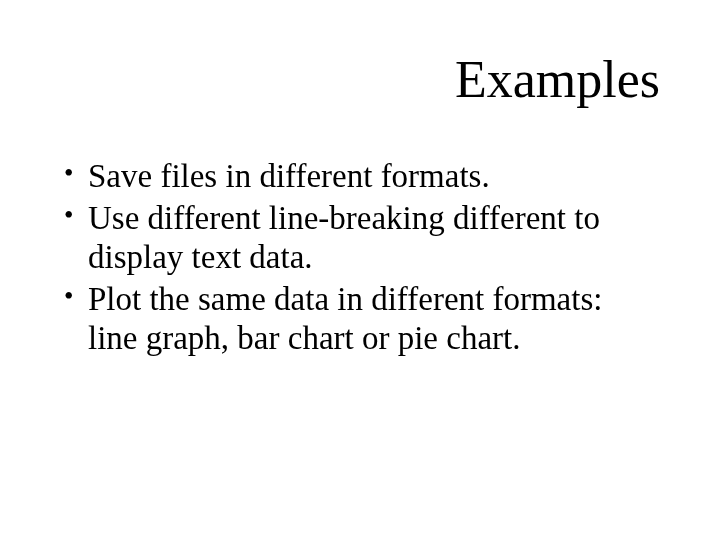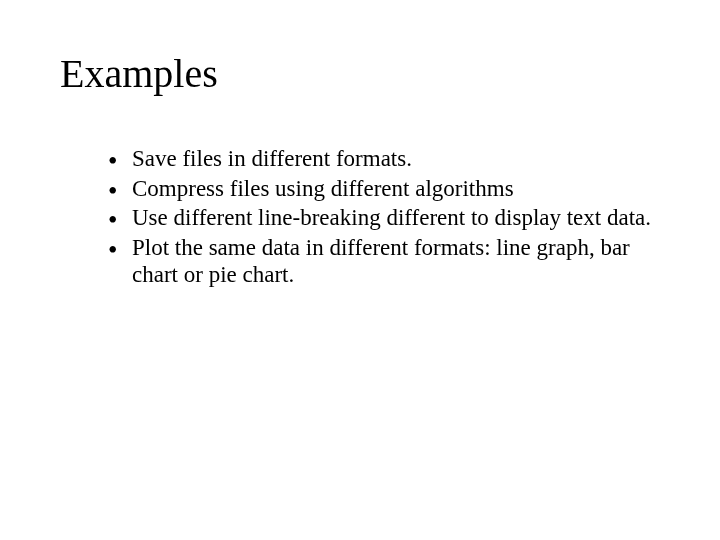--- a/index.html
+++ b/index.html
@@ -9,46 +9,44 @@
     }
     body {
       width: 720px;
       height: 540px;
       background: #ffffff;
       font-family: "Times New Roman", Times, serif;
       color: #000000;
       padding: 50px 60px 40px 60px;
     }
     .title {
-      font-size: 40px;
-      text-align: left;
+      font-size: 52px;
+      text-align: right;
       margin-bottom: 48px;
       font-weight: normal;
     }
     .bullet-list {
       list-style: none;
       padding-left: 28px;
     }
     .bullet-item {
-      font-size: 23px;
+      font-size: 33px;
       line-height: 1.2;
       position: relative;
       margin-bottom: 2px;
-      margin-left: 44px;
     }
     .bullet-item::before {
       content: "•";
       position: absolute;
       left: -24px;
       font-size: 27px;
     }
   </style>
 </head>
 <body>
 
 <h1 class="title">Examples</h1>
 
 <ul class="bullet-list">
   <li class="bullet-item">Save files in different formats.</li>
-  <li class="bullet-item">Compress files using different algorithms</li>
   <li class="bullet-item">Use different line-breaking different to display text data.</li>
   <li class="bullet-item">Plot the same data in different formats: line graph, bar chart or pie chart.</li>
 </ul>
 
 </body></html>

